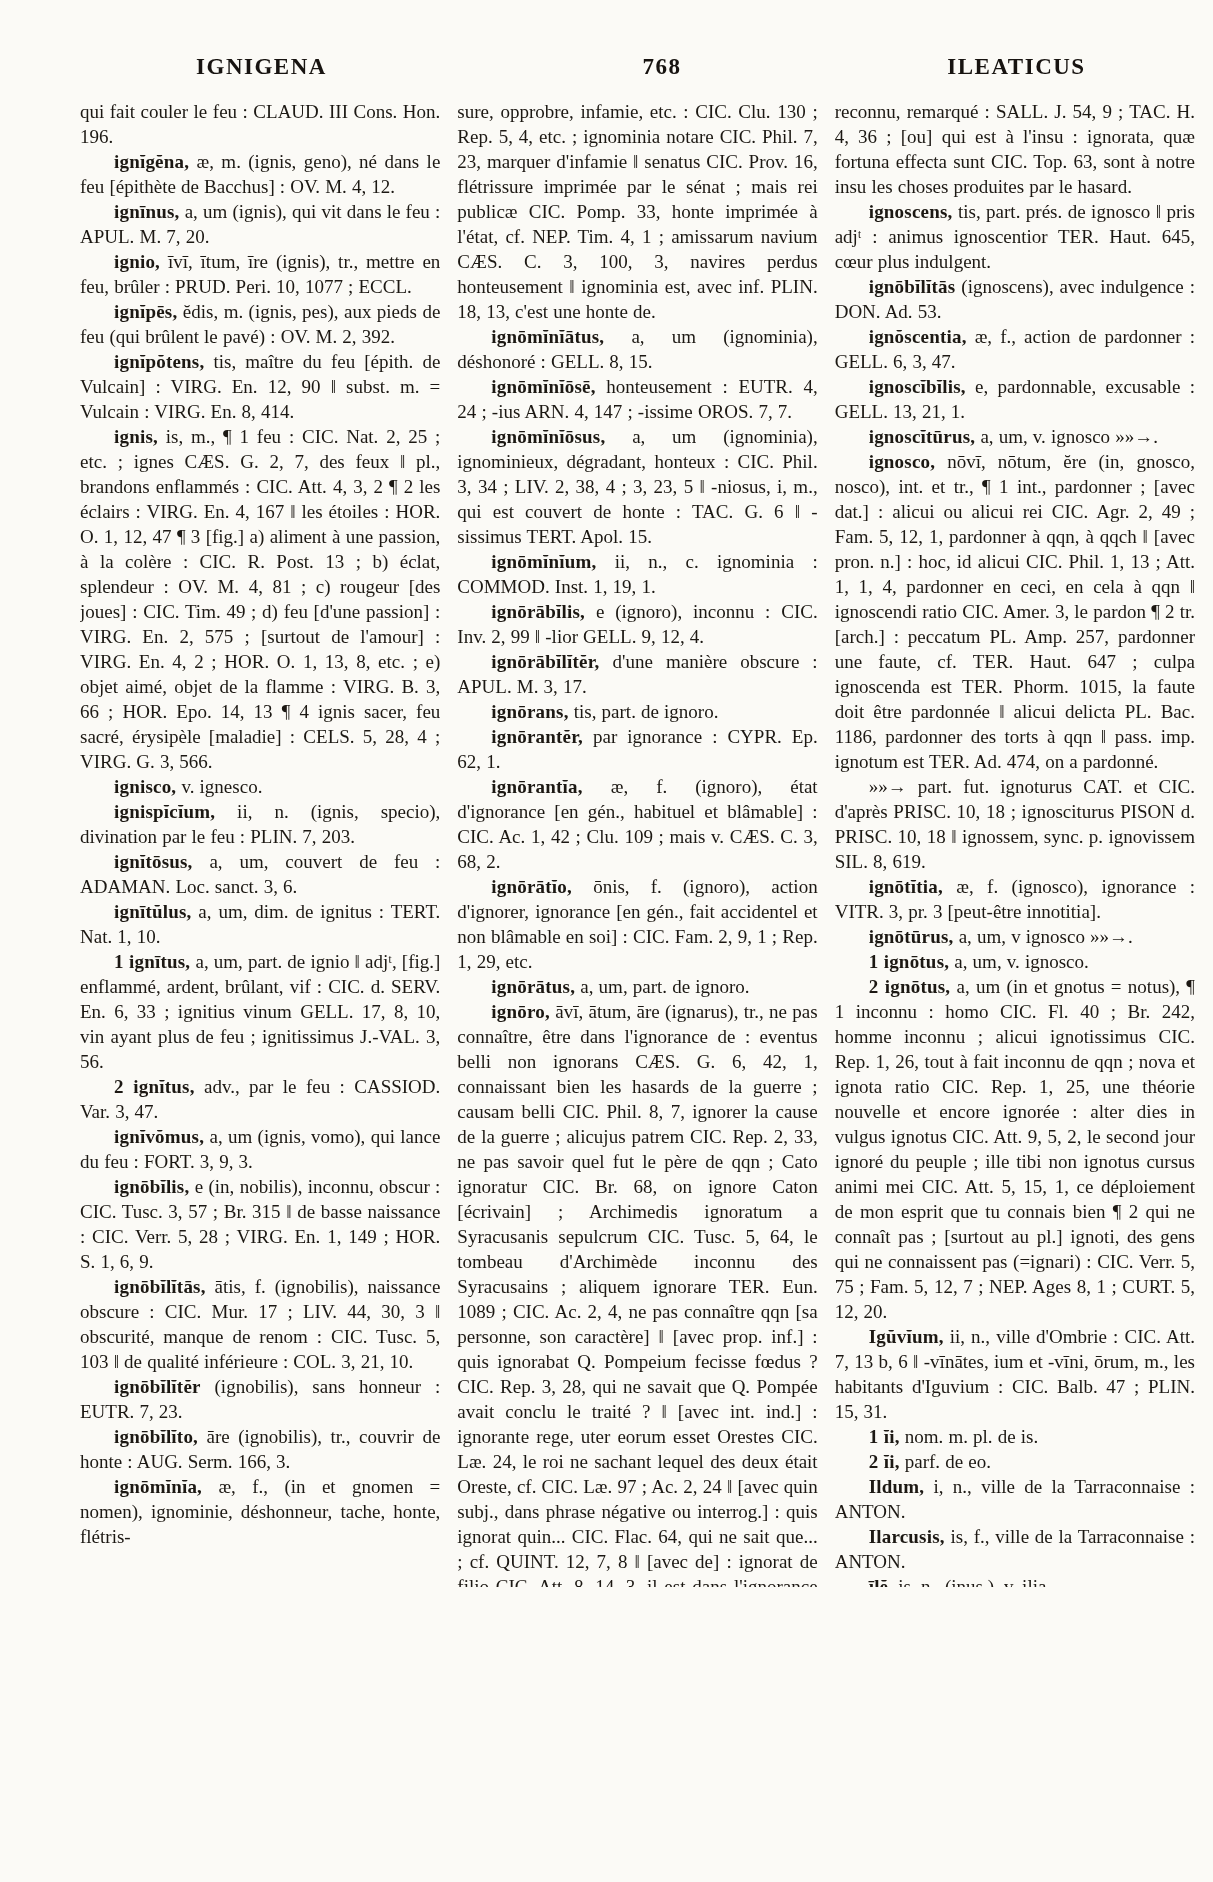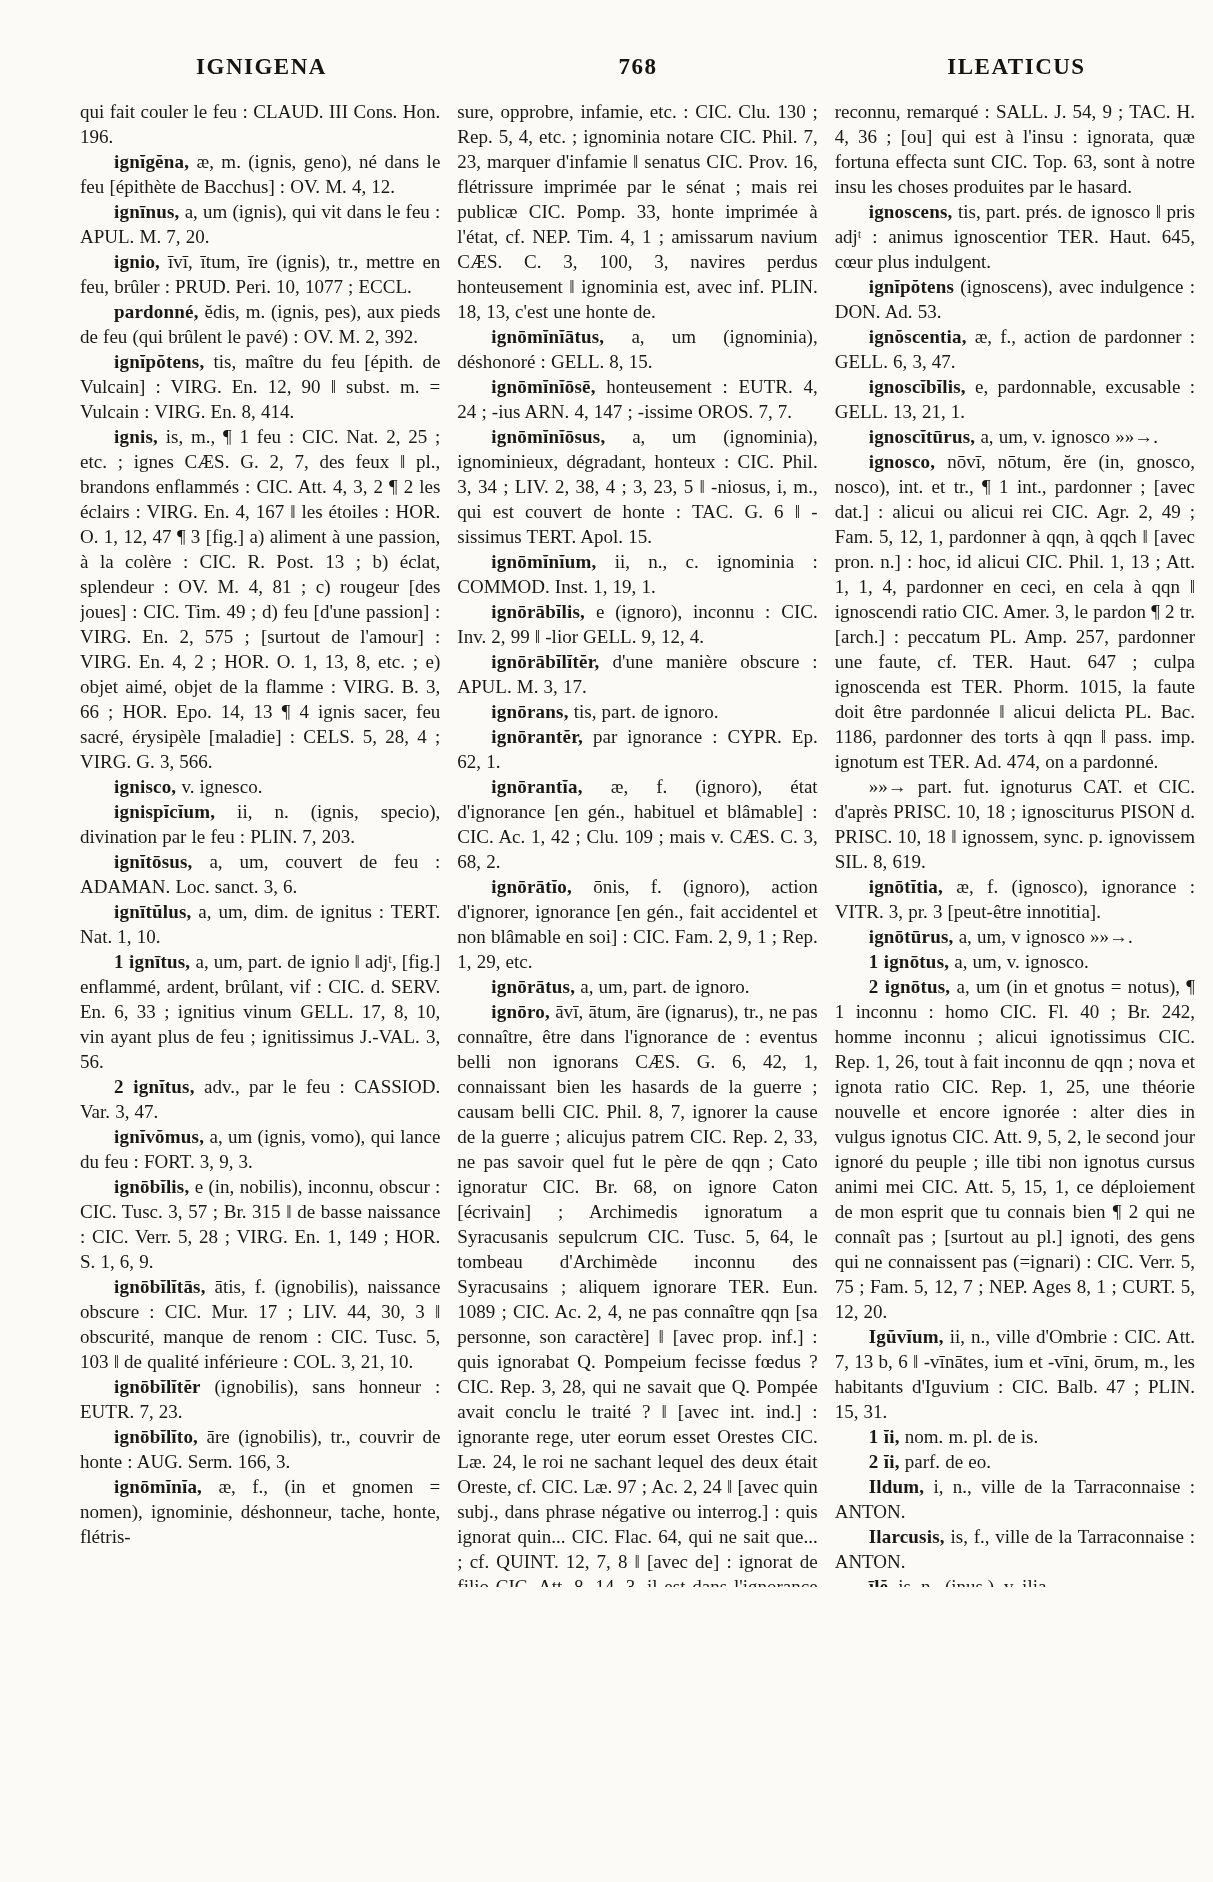--- a/index.html
+++ b/index.html
@@ -7,21 +7,21 @@
     position:relative;width:1213px;height:1882px;overflow:hidden;
     background:#fbfaf6;color:#1c1813;
     font-family:Liberation Serif, serif;
     padding-left:48px;
   }
   .running-head span{
     position:absolute;top:54px;font-weight:700;font-size:23px;
     letter-spacing:1.5px;text-align:center;color:#171310;
   }
   .head-left{left:80px;width:363px;}
-  .head-center{left:458px;width:360px;letter-spacing:0.5px;}
+  .head-center{left:482px;width:360px;letter-spacing:0.5px;}
   .head-right{left:838px;width:357px;}
   .columns{position:absolute;top:99px;left:80px;width:1115px;display:flex;}
   .col{width:362px;height:1488px;overflow:hidden;}
   .col + .col{margin-left:17px;}
   p.entry{
     margin:0;font-size:19px;line-height:25px;
     text-align:justify;text-justify:inter-word;
     word-spacing:0.02em;
   }
   p.entry.indent{text-indent:34px;}
@@ -35,21 +35,21 @@
     <span class="head-left">IGNIGENA</span>
     <span class="head-center">768</span>
     <span class="head-right">ILEATICUS</span>
   </div>
   <div class="columns">
     <div class="col">
         <p class="entry">qui fait couler le feu : CLAUD. III Cons. Hon. 196.</p>
         <p class="entry indent"><b class="headword">ignĭgĕna,</b> æ, m. (ignis, geno), né dans le feu [épithète de Bacchus] : OV. M. 4, 12.</p>
         <p class="entry indent"><b class="headword">ignīnus,</b> a, um (ignis), qui vit dans le feu : APUL. M. 7, 20.</p>
         <p class="entry indent"><b class="headword">ignio,</b> īvī, ītum, īre (ignis), tr., mettre en feu, brûler : PRUD. Peri. 10, 1077 ; ECCL.</p>
-        <p class="entry indent"><b class="headword">pardonné,</b> ĕdis, m. (ignis, pes), aux pieds de feu (qui brûlent le pavé) : OV. M. 2, 392.</p>
+        <p class="entry indent"><b class="headword">ignĭpēs,</b> ĕdis, m. (ignis, pes), aux pieds de feu (qui brûlent le pavé) : OV. M. 2, 392.</p>
         <p class="entry indent"><b class="headword">ignĭpŏtens,</b> tis, maître du feu [épith. de Vulcain] : VIRG. En. 12, 90 ‖ subst. m. = Vulcain : VIRG. En. 8, 414.</p>
         <p class="entry indent"><b class="headword">ignis,</b> is, m., ¶ 1 feu : CIC. Nat. 2, 25 ; etc. ; ignes CÆS. G. 2, 7, des feux ‖ pl., brandons enflammés : CIC. Att. 4, 3, 2 ¶ 2 les éclairs : VIRG. En. 4, 167 ‖ les étoiles : HOR. O. 1, 12, 47 ¶ 3 [fig.] a) aliment à une passion, à la colère : CIC. R. Post. 13 ; b) éclat, splendeur : OV. M. 4, 81 ; c) rougeur [des joues] : CIC. Tim. 49 ; d) feu [d'une passion] : VIRG. En. 2, 575 ; [surtout de l'amour] : VIRG. En. 4, 2 ; HOR. O. 1, 13, 8, etc. ; e) objet aimé, objet de la flamme : VIRG. B. 3, 66 ; HOR. Epo. 14, 13 ¶ 4 ignis sacer, feu sacré, érysipèle [maladie] : CELS. 5, 28, 4 ; VIRG. G. 3, 566.</p>
         <p class="entry indent"><b class="headword">ignisco,</b> v. ignesco.</p>
         <p class="entry indent"><b class="headword">ignispĭcĭum,</b> ii, n. (ignis, specio), divination par le feu : PLIN. 7, 203.</p>
         <p class="entry indent"><b class="headword">ignĭtōsus,</b> a, um, couvert de feu : ADAMAN. Loc. sanct. 3, 6.</p>
         <p class="entry indent"><b class="headword">ignītŭlus,</b> a, um, dim. de ignitus : TERT. Nat. 1, 10.</p>
         <p class="entry indent"><b class="headword">1 ignītus,</b> a, um, part. de ignio ‖ adjᵗ, [fig.] enflammé, ardent, brûlant, vif : CIC. d. SERV. En. 6, 33 ; ignitius vinum GELL. 17, 8, 10, vin ayant plus de feu ; ignitissimus J.-VAL. 3, 56.</p>
         <p class="entry indent"><b class="headword">2 ignĭtus,</b> adv., par le feu : CASSIOD. Var. 3, 47.</p>
         <p class="entry indent"><b class="headword">ignĭvŏmus,</b> a, um (ignis, vomo), qui lance du feu : FORT. 3, 9, 3.</p>
         <p class="entry indent"><b class="headword">ignōbĭlis,</b> e (in, nobilis), inconnu, obscur : CIC. Tusc. 3, 57 ; Br. 315 ‖ de basse naissance : CIC. Verr. 5, 28 ; VIRG. En. 1, 149 ; HOR. S. 1, 6, 9.</p>
@@ -69,21 +69,21 @@
         <p class="entry indent"><b class="headword">ignōrans,</b> tis, part. de ignoro.</p>
         <p class="entry indent"><b class="headword">ignōrantĕr,</b> par ignorance : CYPR. Ep. 62, 1.</p>
         <p class="entry indent"><b class="headword">ignōrantĭa,</b> æ, f. (ignoro), état d'ignorance [en gén., habituel et blâmable] : CIC. Ac. 1, 42 ; Clu. 109 ; mais v. CÆS. C. 3, 68, 2.</p>
         <p class="entry indent"><b class="headword">ignōrātĭo,</b> ōnis, f. (ignoro), action d'ignorer, ignorance [en gén., fait accidentel et non blâmable en soi] : CIC. Fam. 2, 9, 1 ; Rep. 1, 29, etc.</p>
         <p class="entry indent"><b class="headword">ignōrātus,</b> a, um, part. de ignoro.</p>
         <p class="entry indent"><b class="headword">ignōro,</b> āvī, ātum, āre (ignarus), tr., ne pas connaître, être dans l'ignorance de : eventus belli non ignorans CÆS. G. 6, 42, 1, connaissant bien les hasards de la guerre ; causam belli CIC. Phil. 8, 7, ignorer la cause de la guerre ; alicujus patrem CIC. Rep. 2, 33, ne pas savoir quel fut le père de qqn ; Cato ignoratur CIC. Br. 68, on ignore Caton [écrivain] ; Archimedis ignoratum a Syracusanis sepulcrum CIC. Tusc. 5, 64, le tombeau d'Archimède inconnu des Syracusains ; aliquem ignorare TER. Eun. 1089 ; CIC. Ac. 2, 4, ne pas connaître qqn [sa personne, son caractère] ‖ [avec prop. inf.] : quis ignorabat Q. Pompeium fecisse fœdus ? CIC. Rep. 3, 28, qui ne savait que Q. Pompée avait conclu le traité ? ‖ [avec int. ind.] : ignorante rege, uter eorum esset Orestes CIC. Læ. 24, le roi ne sachant lequel des deux était Oreste, cf. CIC. Læ. 97 ; Ac. 2, 24 ‖ [avec quin subj., dans phrase négative ou interrog.] : quis ignorat quin... CIC. Flac. 64, qui ne sait que... ; cf. QUINT. 12, 7, 8 ‖ [avec de] : ignorat de filio CIC. Att. 8, 14, 3, il est dans l'ignorance touchant son fils ‖ [absᵗ] être dans l'ignorance : CIC. Mil. 33 ; QUINT. 9, 4, 119 ‖ part. ignoratus, a, um, inconnu, ignoré ; [qqf.] sans être</p>
       </div>
     <div class="col">
         <p class="entry">reconnu, remarqué : SALL. J. 54, 9 ; TAC. H. 4, 36 ; [ou] qui est à l'insu : ignorata, quæ fortuna effecta sunt CIC. Top. 63, sont à notre insu les choses produites par le hasard.</p>
         <p class="entry indent"><b class="headword">ignoscens,</b> tis, part. prés. de ignosco ‖ pris adjᵗ : animus ignoscentior TER. Haut. 645, cœur plus indulgent.</p>
-        <p class="entry indent"><b class="headword">ignĭpŏtens</b> (ignoscens), avec indulgence : DON. Ad. 53.</p>
+        <p class="entry indent"><b class="headword">ignōbĭlĭtās</b> (ignoscens), avec indulgence : DON. Ad. 53.</p>
         <p class="entry indent"><b class="headword">ignŏscentia,</b> æ, f., action de pardonner : GELL. 6, 3, 47.</p>
         <p class="entry indent"><b class="headword">ignoscĭbĭlis,</b> e, pardonnable, excusable : GELL. 13, 21, 1.</p>
         <p class="entry indent"><b class="headword">ignoscĭtūrus,</b> a, um, v. ignosco »»→.</p>
         <p class="entry indent"><b class="headword">ignosco,</b> nōvī, nōtum, ĕre (in, gnosco, nosco), int. et tr., ¶ 1 int., pardonner ; [avec dat.] : alicui ou alicui rei CIC. Agr. 2, 49 ; Fam. 5, 12, 1, pardonner à qqn, à qqch ‖ [avec pron. n.] : hoc, id alicui CIC. Phil. 1, 13 ; Att. 1, 1, 4, pardonner en ceci, en cela à qqn ‖ ignoscendi ratio CIC. Amer. 3, le pardon ¶ 2 tr. [arch.] : peccatum PL. Amp. 257, pardonner une faute, cf. TER. Haut. 647 ; culpa ignoscenda est TER. Phorm. 1015, la faute doit être pardonnée ‖ alicui delicta PL. Bac. 1186, pardonner des torts à qqn ‖ pass. imp. ignotum est TER. Ad. 474, on a pardonné.</p>
         <p class="entry indent">»»→ part. fut. ignoturus CAT. et CIC. d'après PRISC. 10, 18 ; ignosciturus PISON d. PRISC. 10, 18 ‖ ignossem, sync. p. ignovissem SIL. 8, 619.</p>
         <p class="entry indent"><b class="headword">ignōtĭtia,</b> æ, f. (ignosco), ignorance : VITR. 3, pr. 3 [peut-être innotitia].</p>
         <p class="entry indent"><b class="headword">ignōtūrus,</b> a, um, v ignosco »»→.</p>
         <p class="entry indent"><b class="headword">1 ignōtus,</b> a, um, v. ignosco.</p>
         <p class="entry indent"><b class="headword">2 ignōtus,</b> a, um (in et gnotus = notus), ¶ 1 inconnu : homo CIC. Fl. 40 ; Br. 242, homme inconnu ; alicui ignotissimus CIC. Rep. 1, 26, tout à fait inconnu de qqn ; nova et ignota ratio CIC. Rep. 1, 25, une théorie nouvelle et encore ignorée : alter dies in vulgus ignotus CIC. Att. 9, 5, 2, le second jour ignoré du peuple ; ille tibi non ignotus cursus animi mei CIC. Att. 5, 15, 1, ce déploiement de mon esprit que tu connais bien ¶ 2 qui ne connaît pas ; [surtout au pl.] ignoti, des gens qui ne connaissent pas (=ignari) : CIC. Verr. 5, 75 ; Fam. 5, 12, 7 ; NEP. Ages 8, 1 ; CURT. 5, 12, 20.</p>
         <p class="entry indent"><b class="headword">Igŭvĭum,</b> ii, n., ville d'Ombrie : CIC. Att. 7, 13 b, 6 ‖ -vīnātes, ium et -vīni, ōrum, m., les habitants d'Iguvium : CIC. Balb. 47 ; PLIN. 15, 31.</p>

